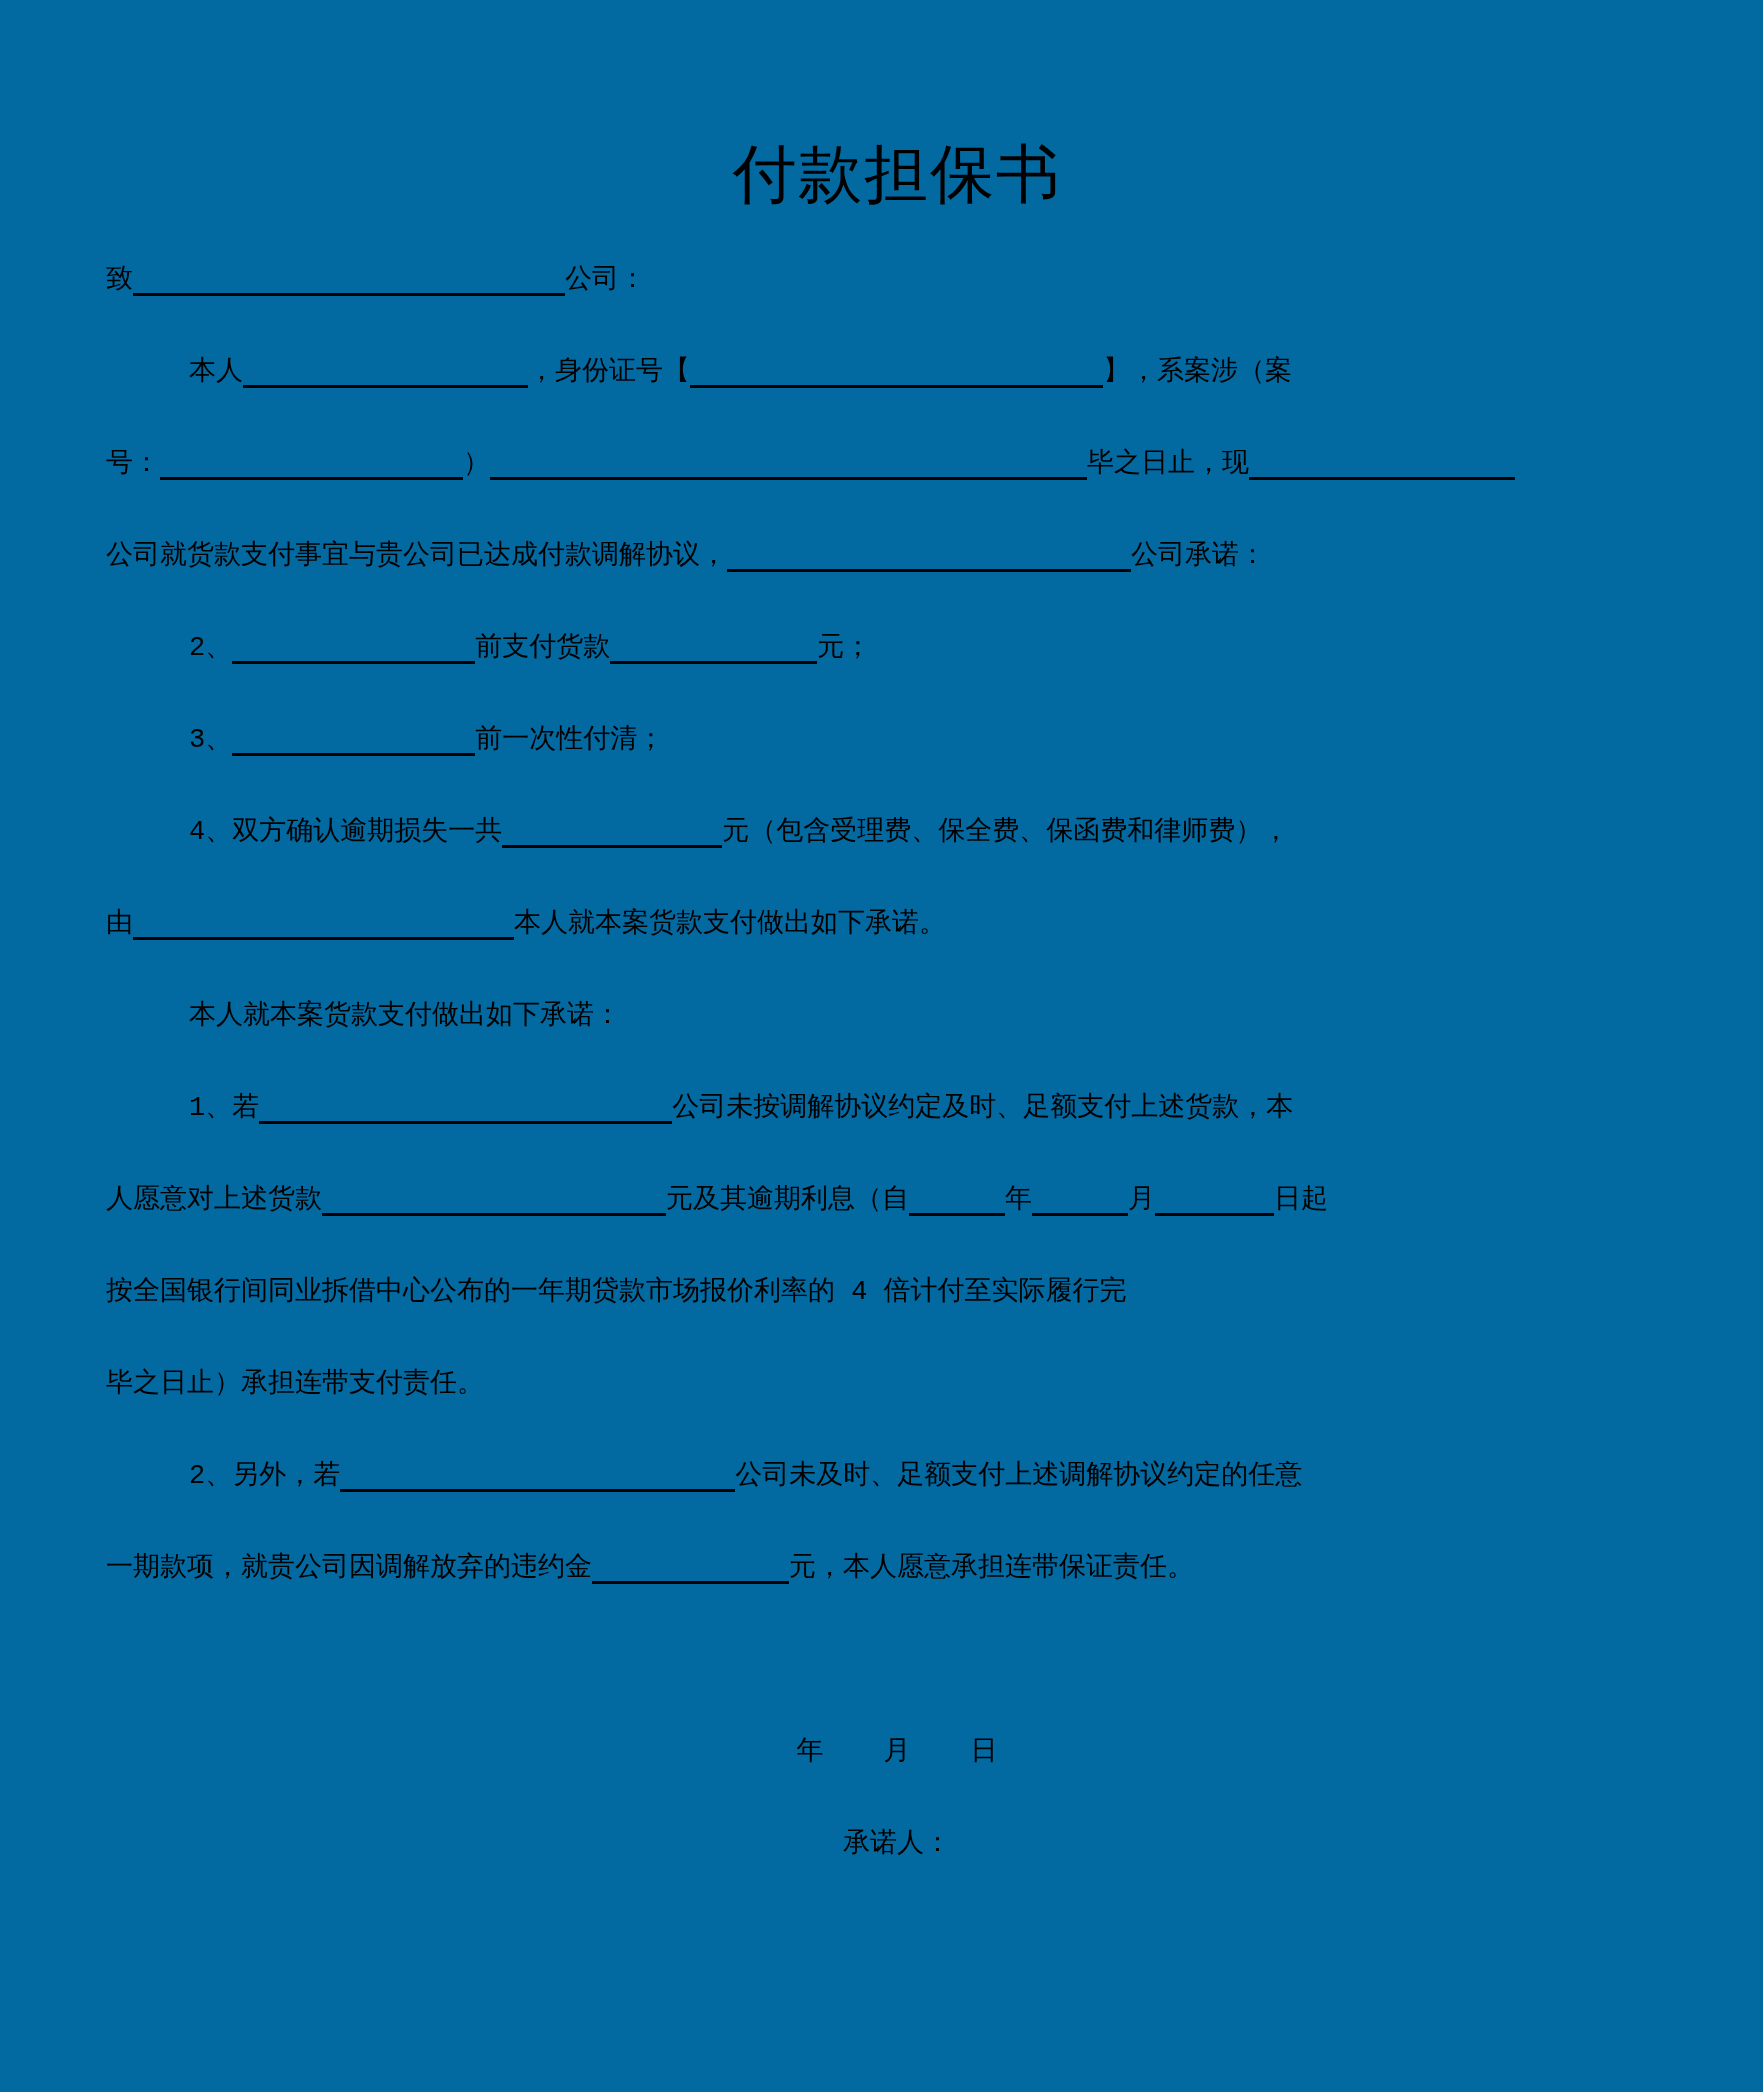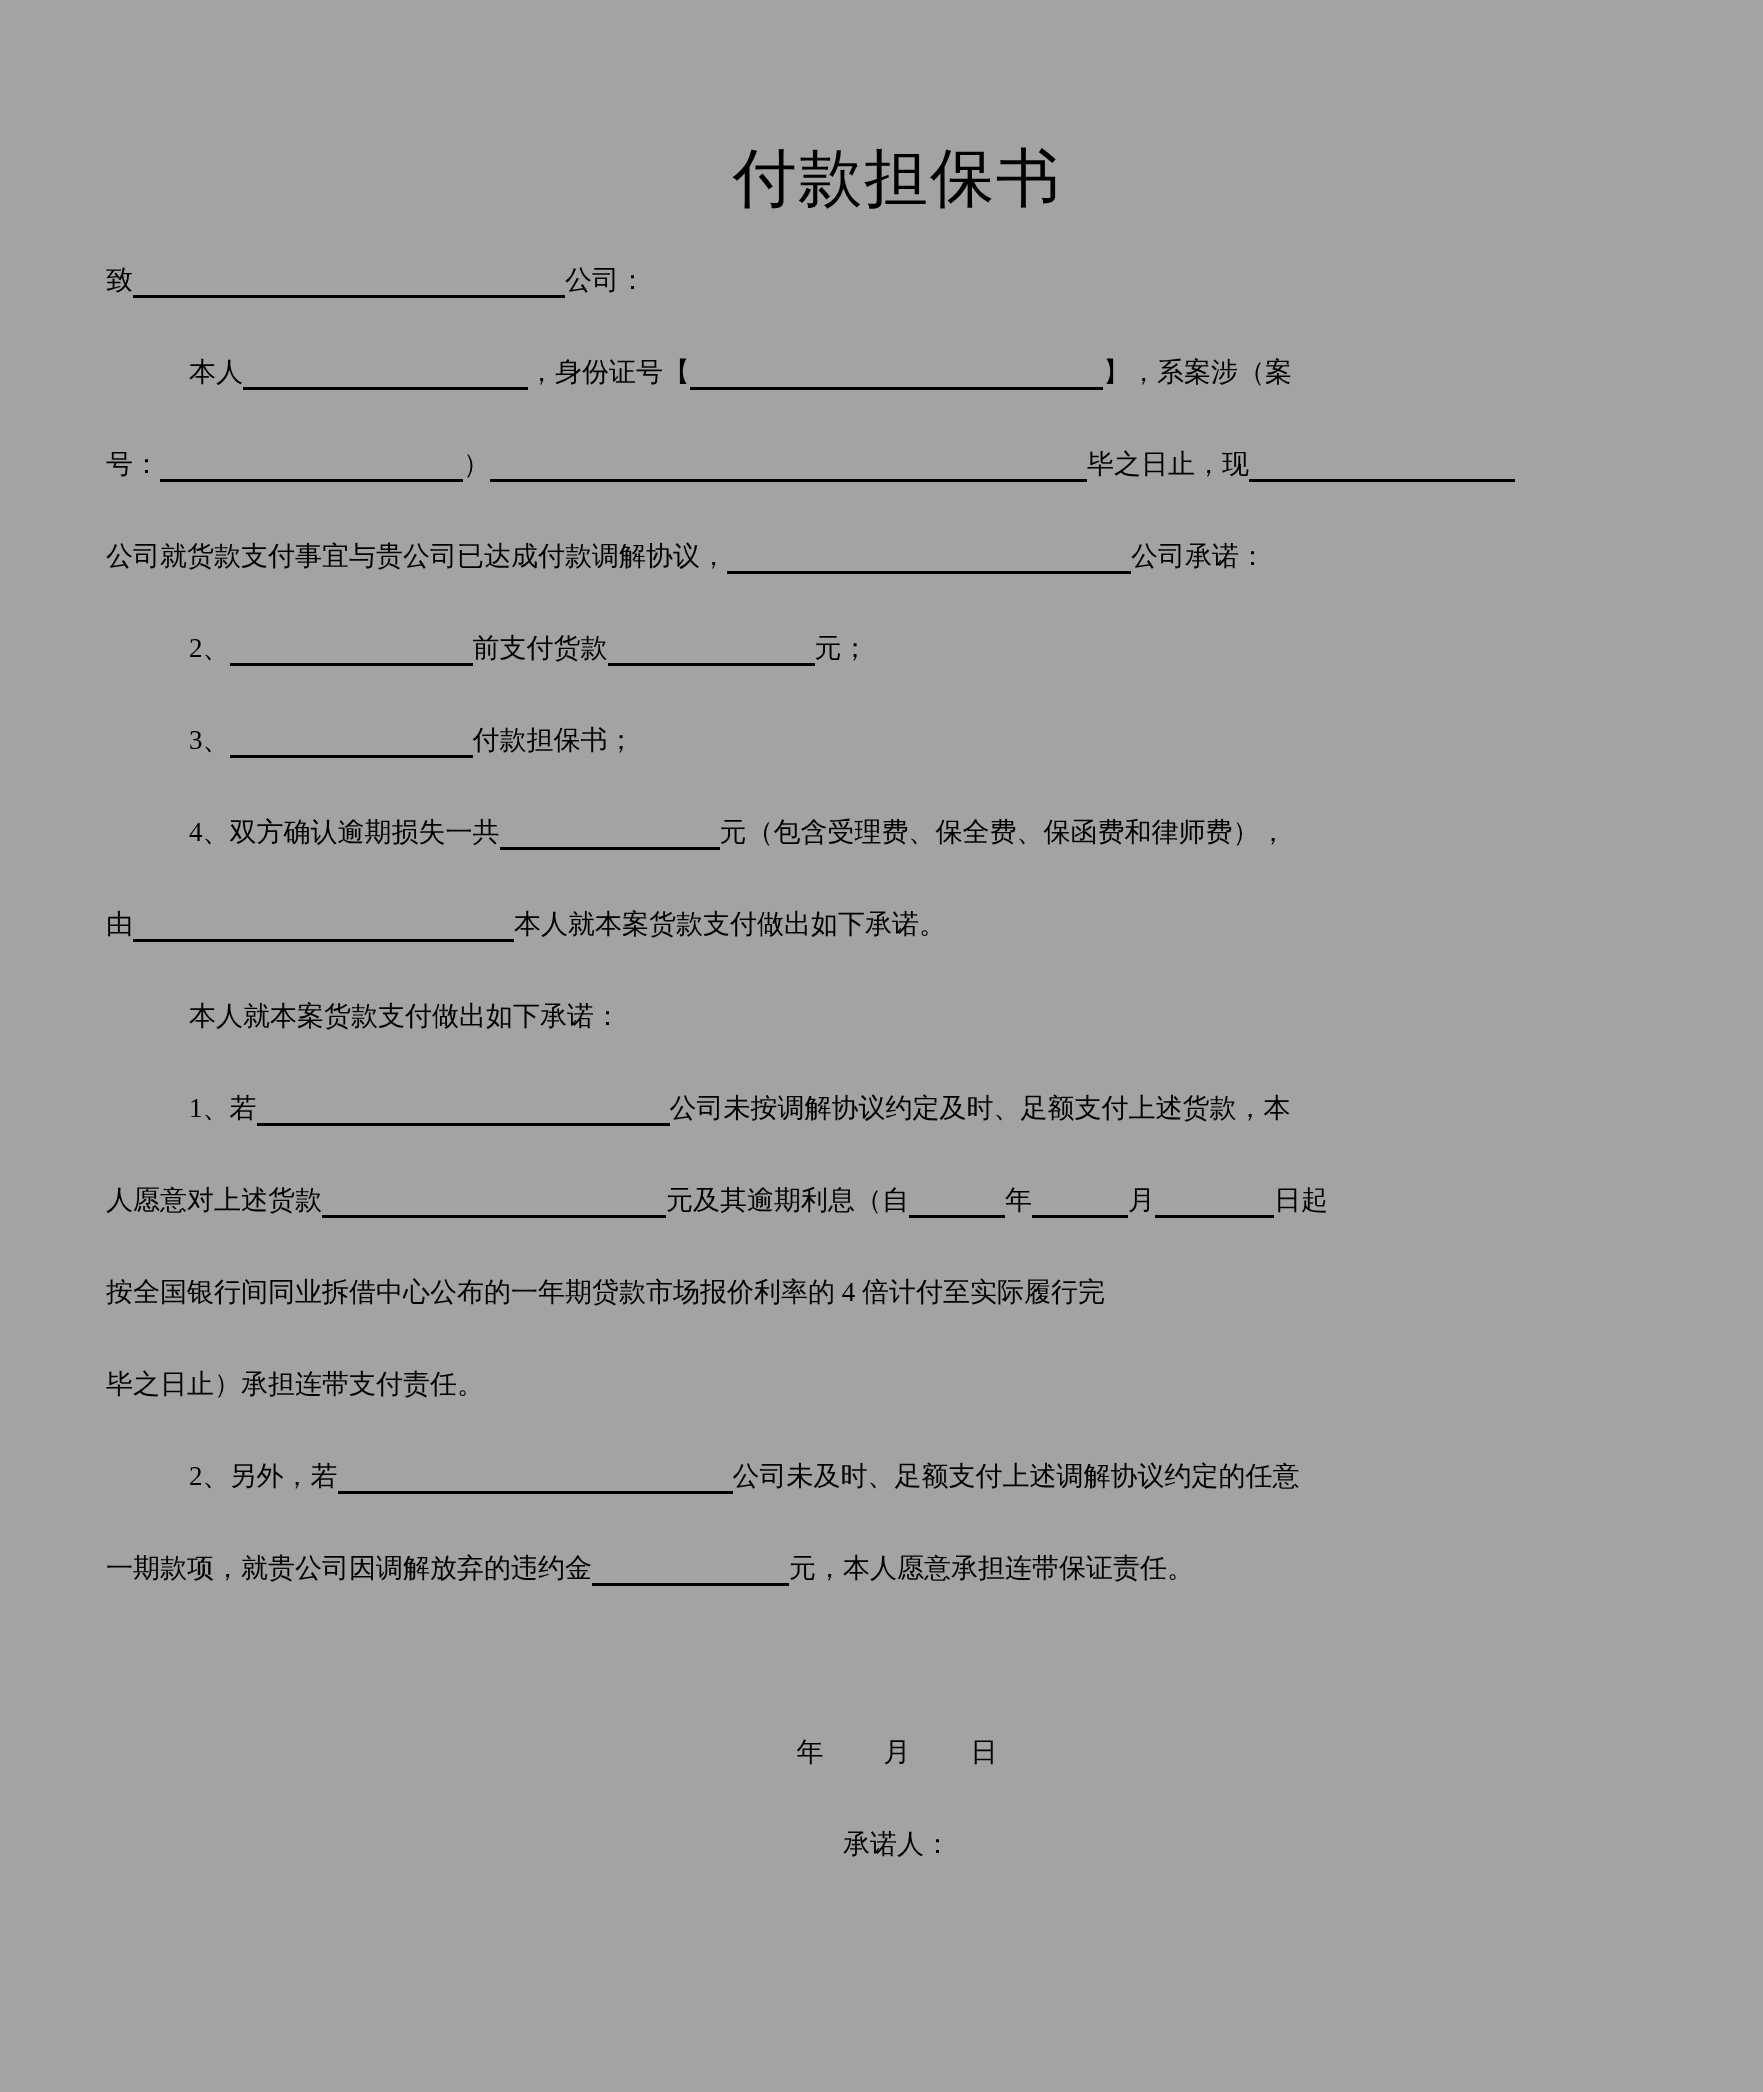--- a/index.html
+++ b/index.html
@@ -2,23 +2,23 @@
 <html style="font-size:14.7px"><head>
 <meta charset="utf-8">
 <style>
   html,body{margin:0;padding:0;background:#ffffff;}
   .page{
     position:relative;
     width:1763px;
     height:2093px;
     box-sizing:border-box;
     padding:124px 75px 0 106px;
-    background:#a3a3a3;
+    background:#0369a1;
     color:#000000;
-    font-family:Liberation Serif, serif;
+    font-family:Liberation Mono, monospace;
     overflow:hidden;
   }
   .title{
     margin:0;
     height:110px;
     line-height:110px;
     font-size:64px;
     font-weight:normal;
     text-align:center;
     letter-spacing:1.8px;
@@ -44,21 +44,21 @@
 <body>
 
 <div class="page">
   <h1 class="title">付款担保书</h1>
   <div>
       <div class="line"><span class="run">致</span><span class="blank" style="width: 432px;"></span><span class="run">公司：</span></div>
       <div class="line indent"><span class="run">本人</span><span class="blank" style="width: 285px;"></span><span class="run">，身份证号【</span><span class="blank" style="width: 413px;"></span><span class="run">】，系案涉（案</span></div>
       <div class="line"><span class="run">号：</span><span class="blank" style="width: 303px;"></span><span class="run">）</span><span class="blank" style="width: 597px;"></span><span class="run">毕之日止，现</span><span class="blank" style="width: 266px;"></span></div>
       <div class="line"><span class="run">公司就货款支付事宜与贵公司已达成付款调解协议，</span><span class="blank" style="width: 404px;"></span><span class="run">公司承诺：</span></div>
       <div class="line indent"><span class="run">2、</span><span class="blank" style="width: 243px;"></span><span class="run">前支付货款</span><span class="blank" style="width: 207px;"></span><span class="run">元；</span></div>
-      <div class="line indent"><span class="run">3、</span><span class="blank" style="width: 243px;"></span><span class="run">付款担保书；</span></div>
+      <div class="line indent"><span class="run">3、</span><span class="blank" style="width: 243px;"></span><span class="run">前一次性付清；</span></div>
       <div class="line indent"><span class="run">4、双方确认逾期损失一共</span><span class="blank" style="width: 220px;"></span><span class="run">元（包含受理费、保全费、保函费和律师费），</span></div>
       <div class="line"><span class="run">由</span><span class="blank" style="width: 381px;"></span><span class="run">本人就本案货款支付做出如下承诺。</span></div>
       <div class="line indent"><span class="run">本人就本案货款支付做出如下承诺：</span></div>
       <div class="line indent"><span class="run">1、若</span><span class="blank" style="width: 413px;"></span><span class="run">公司未按调解协议约定及时、足额支付上述货款，本</span></div>
       <div class="line"><span class="run">人愿意对上述货款</span><span class="blank" style="width: 344px;"></span><span class="run">元及其逾期利息（自</span><span class="blank" style="width: 96px;"></span><span class="run">年</span><span class="blank" style="width: 96px;"></span><span class="run">月</span><span class="blank" style="width: 119px;"></span><span class="run">日起</span></div>
       <div class="line"><span class="run">按全国银行间同业拆借中心公布的一年期贷款市场报价利率的 4 倍计付至实际履行完</span></div>
       <div class="line"><span class="run">毕之日止）承担连带支付责任。</span></div>
       <div class="line indent"><span class="run">2、另外，若</span><span class="blank" style="width: 395px;"></span><span class="run">公司未及时、足额支付上述调解协议约定的任意</span></div>
       <div class="line"><span class="run">一期款项，就贵公司因调解放弃的违约金</span><span class="blank" style="width: 197px;"></span><span class="run">元，本人愿意承担连带保证责任。</span></div>
       <div class="line"></div>

